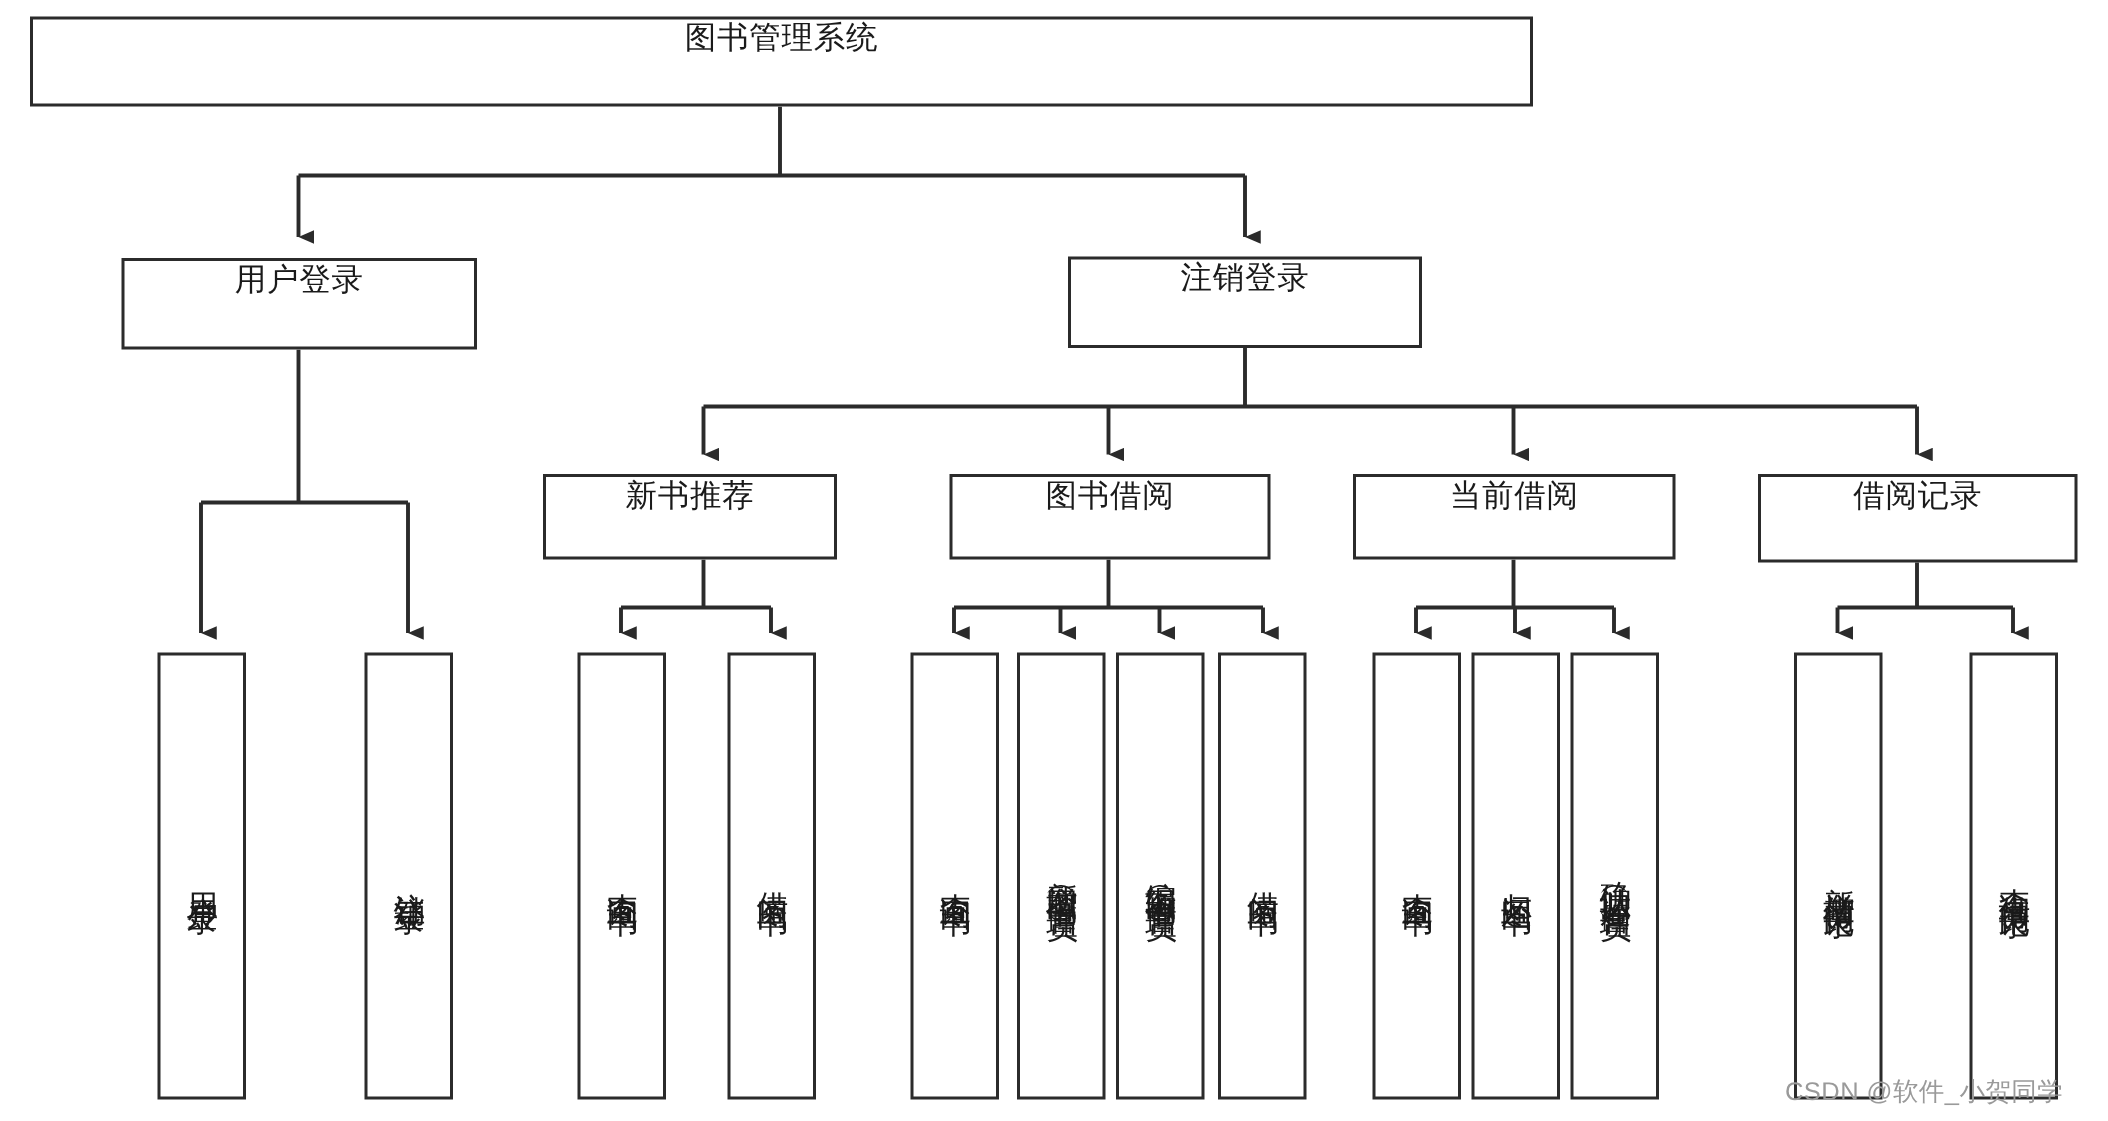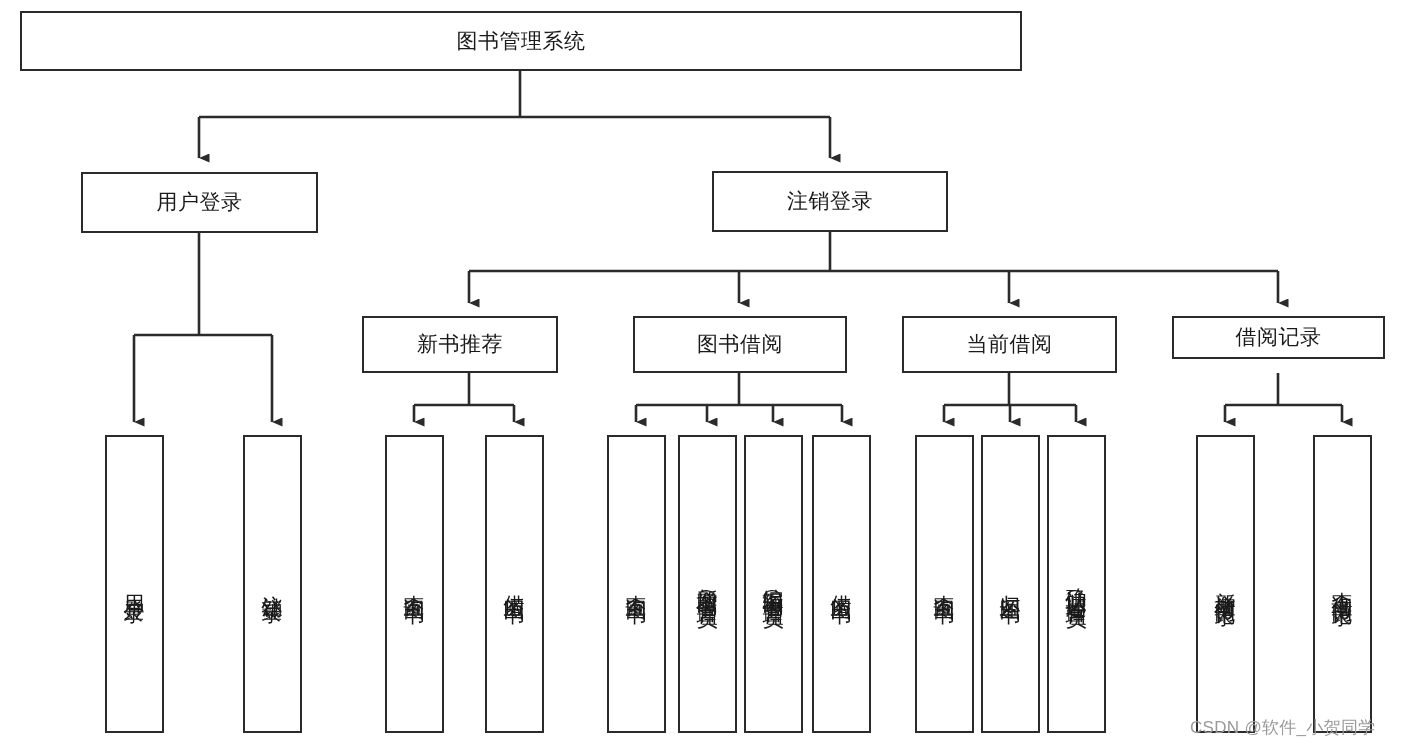--- a/index.html
+++ b/index.html
@@ -24,21 +24,20 @@
     top: 0;
     width: 1405px;
     height: 747px;
   }
   .node {
     position: absolute;
     box-sizing: border-box;
     background: #ffffff;
     border: 2.5px solid #2b2b2b;
     display: flex;
-    align-items: center;
     justify-content: center;
     z-index: 5;
   }
   .node-label {
     font-size: 21px;
     color: #1a1a1a;
     line-height: 1.25;
     letter-spacing: 0.5px;
     white-space: nowrap;
   }
@@ -136,21 +135,21 @@
   </div>
 
   <div class="node" style="left:902px; top:316px; width:215px; height:57px;">
     <span class="node-label">当前借阅</span>
   </div>
 
   <div class="node" style="left:633px; top:316px; width:214px; height:57px;">
     <span class="node-label">图书借阅</span>
   </div>
 
-  <div class="node" style="left:1172px; top:316px; width:213px; height:43px;">
+  <div class="node" style="left:1172px; top:316px; width:213px; height:59px;">
     <span class="node-label">借阅记录</span>
   </div>
 
   <div class="node vertical" style="left:105px; top:435px; width:59px; height:298px;">
     <span class="node-label">用户登录</span>
   </div>
 
   <div class="node vertical" style="left:243px; top:435px; width:59px; height:298px;">
     <span class="node-label">注销登录</span>
   </div>

